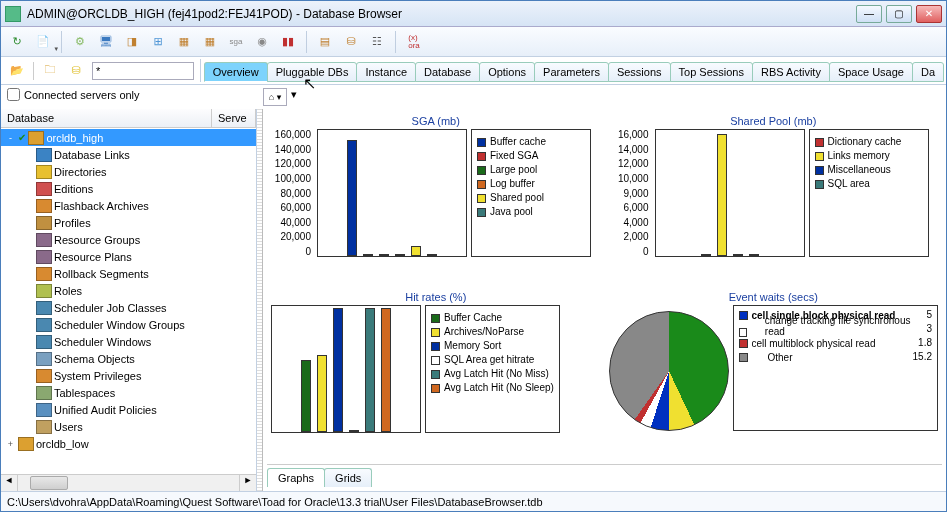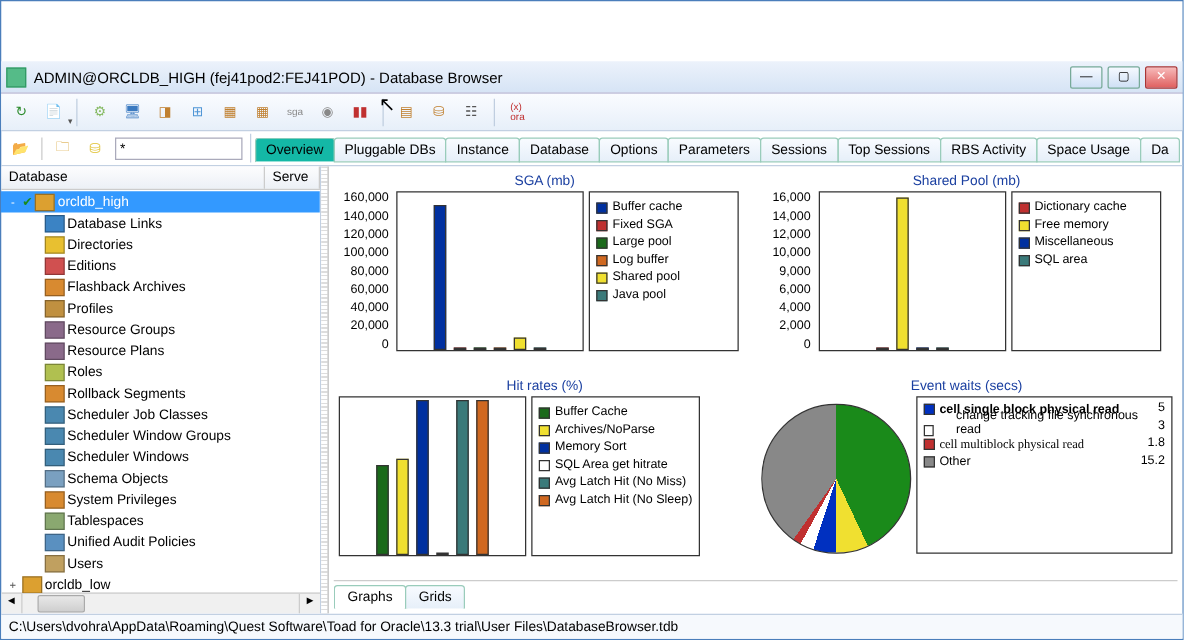--- a/index.html
+++ b/index.html
@@ -1,34 +1,34 @@
 <!DOCTYPE html>
 <html><head>
 <meta charset="utf-8">
 <style>
 * { box-sizing: border-box; margin: 0; padding: 0; }
 body { font-family: Tahoma, sans-serif; font-size: 11px; background: #fff; color: #000; width: 947px; height: 512px; overflow: hidden; }
 .window { border: 1px solid #4a7ebb; width: 947px; height: 512px; display: flex; flex-direction: column; }
-.titlebar { background: linear-gradient(#ecf2fb, #d6e4f5); height: 26px; display: flex; align-items: center; padding: 0 4px; border-bottom: 1px solid #aac; margin-top: 48px; }
+.titlebar { background: linear-gradient(#ecf2fb, #d6e4f5); height: 26px; display: flex; align-items: center; padding: 0 4px; border-bottom: 1px solid #aac; }
 .titlebar-icon { width: 16px; height: 16px; background: #5b8; border: 1px solid #396; margin-right: 6px; }
 .titlebar-text { flex: 1; font-size: 12px; }
 .win-btns { display: flex; gap: 4px; }
 .win-btn { width: 26px; height: 18px; border: 1px solid #7a9; background: linear-gradient(#f5f9ff,#cfe0f5); font-size: 10px; text-align: center; line-height: 16px; border-radius: 2px; }
 .win-btn.close { background: linear-gradient(#f7baba,#e06060); border-color: #a33; color: #fff; }
 .toolbar { height: 30px; background: linear-gradient(#fafcff,#e7eff9); border-bottom: 1px solid #c2d0e2; display: flex; align-items: center; padding: 2px 6px; gap: 6px; }
 .tool-btn { width: 20px; height: 20px; display: inline-flex; align-items: center; justify-content: center; position: relative; }
 .tool-btn.dd::after { content: "▾"; font-size: 7px; position: absolute; right: -5px; bottom: -1px; color: #555; }
 .tb-sep { width: 1px; height: 22px; background: #c0cee0; margin: 0 2px; }
 .row2 { height: 28px; display: flex; align-items: center; border-bottom: 1px solid #c2d0e2; }
 .row2-left { width: 256px; display: flex; align-items: center; padding: 0 6px; gap: 6px; }
 .filter { flex: 1; border: 1px solid #aab; height: 18px; padding: 0 3px; display: flex; align-items: center; }
 .row2-right { flex: 1; display: flex; align-items: center; border-left: 1px solid #c2d0e2; }
 .tabs { display: flex; padding: 3px 3px 0 3px; }
 .tab { padding: 3px 8px; border: 1px solid #9cb; background: linear-gradient(#f8fbff,#e6eff9); font-size: 11px; border-top-left-radius: 3px; border-top-right-radius: 3px; margin-right: -1px; cursor: pointer; white-space: nowrap; }
-.tab.active { background: #14b8a6; border-bottom-color: #fff; }
+.tab.active { background: #7dd3fc; border-bottom-color: #fff; }
 .row3 { display: flex; }
 .row3-left { width: 256px; padding: 3px 6px; }
 .row3-left label { display: flex; align-items: center; gap: 4px; }
 .row3-right { flex: 1; padding: 3px 6px; display: flex; gap: 4px; }
 .icon-dd { width: 24px; height: 18px; border: 1px solid #aab; display: flex; align-items: center; justify-content: center; font-size: 9px; }
 .main { flex: 1; display: flex; overflow: hidden; }
 .sidebar { width: 256px; border-right: 1px solid #c2d0e2; display: flex; flex-direction: column; overflow: hidden; }
 .list-hdr { display: flex; background: linear-gradient(#fdfdfe,#ecf0f6); border-bottom: 1px solid #ccc; }
 .list-hdr div { padding: 3px 6px; border-right: 1px solid #ccc; font-size: 11px; }
 .list-hdr .c1 { flex: 1; }
@@ -121,20 +121,32 @@
           <div class="tab">Parameters</div>
           <div class="tab">Sessions</div>
           <div class="tab">Top Sessions</div>
           <div class="tab">RBS Activity</div>
           <div class="tab">Space Usage</div>
           <div class="tab">Da</div>
         </div>
     </div>
   </div>
 
+  <div class="row3">
+    <div class="row3-left">
+      <label>
+        <input type="checkbox" style="">
+        <span>Connected servers only</span>
+      </label>
+    </div>
+    <div class="row3-right">
+      <div class="icon-dd">⌂ ▾</div>
+      <span>▾</span>
+    </div>
+  </div>
 
   <div class="main">
     <div class="sidebar">
       <div class="list-hdr">
         <div class="c1">Database</div>
         <div style="width:44px">Serve</div>
       </div>
       <div class="tree" id="tree">
           <div class="tree-row sel">
             <span class="ind" style="width: 0px;"></span>
@@ -181,28 +193,28 @@
           </div>
           <div class="tree-row">
             <span class="ind" style="width: 18px;"></span>
             <span class="tw"></span>
             <span class="ti" style="background: rgb(138, 106, 138); border: 1px solid rgba(0, 0, 0, 0.3);"></span>
             <span>Resource Plans</span>
           </div>
           <div class="tree-row">
             <span class="ind" style="width: 18px;"></span>
             <span class="tw"></span>
+            <span class="ti" style="background: rgb(216, 138, 48); border: 1px solid rgba(0, 0, 0, 0.3);"></span>
+            <span>Rollback Segments</span>
+          </div>
+          <div class="tree-row">
+            <span class="ind" style="width: 18px;"></span>
+            <span class="tw"></span>
             <span class="ti" style="background: rgb(176, 192, 80); border: 1px solid rgba(0, 0, 0, 0.3);"></span>
             <span>Roles</span>
-          </div>
-          <div class="tree-row">
-            <span class="ind" style="width: 18px;"></span>
-            <span class="tw"></span>
-            <span class="ti" style="background: rgb(216, 138, 48); border: 1px solid rgba(0, 0, 0, 0.3);"></span>
-            <span>Rollback Segments</span>
           </div>
           <div class="tree-row">
             <span class="ind" style="width: 18px;"></span>
             <span class="tw"></span>
             <span class="ti" style="background: rgb(74, 136, 176); border: 1px solid rgba(0, 0, 0, 0.3);"></span>
             <span>Scheduler Job Classes</span>
           </div>
           <div class="tree-row">
             <span class="ind" style="width: 18px;"></span>
             <span class="tw"></span>
@@ -337,21 +349,21 @@
                   <div class="bar" style="height: 0.465px; background: rgb(58, 122, 122);"></div>
                 </div>
               </div>
               <div class="legend">
                 <div class="legend-row">
                   <span class="sw" style="background: rgb(192, 48, 48);"></span>
                   <span>Dictionary cache</span>
                 </div>
                 <div class="legend-row">
                   <span class="sw" style="background: rgb(240, 224, 48);"></span>
-                  <span>Free memory</span>
+                  <span>Links memory</span>
                 </div>
                 <div class="legend-row">
                   <span class="sw" style="background: rgb(0, 48, 160);"></span>
                   <span>Miscellaneous</span>
                 </div>
                 <div class="legend-row">
                   <span class="sw" style="background: rgb(58, 122, 122);"></span>
                   <span>SQL area</span>
                 </div>
               </div>
@@ -411,28 +423,28 @@
                   <span>5</span>
                 </div>
                 <div class="event-row">
                   <span style="display: flex; gap: 18px; align-items: flex-end;">
                     <span class="sw" style="background: rgb(255, 255, 255);"></span>
                     <span>change tracking file synchronous read</span>
                   </span>
                   <span>3</span>
                 </div>
                 <div class="event-row">
-                  <span style="display: flex; gap: 4px; align-items: center; font-family: Liberation Serif, serif;">
+                  <span style="display: flex; gap: 4px; align-items: center;">
                     <span class="sw" style="background: rgb(192, 48, 48);"></span>
                     <span>cell multiblock physical read</span>
                   </span>
                   <span>1.8</span>
                 </div>
                 <div class="event-row">
-                  <span style="display: flex; gap: 4px; align-items: center;">
+                  <span style="display: flex; gap: 20px; align-items: center;">
                     <span class="sw" style="background: rgb(136, 136, 136);"></span>
                     <span>Other</span>
                   </span>
                   <span>15.2</span>
                 </div>
               </div>
             </div>
           </div>
         </div>
       <div class="bottom-tabs" id="btabs">

